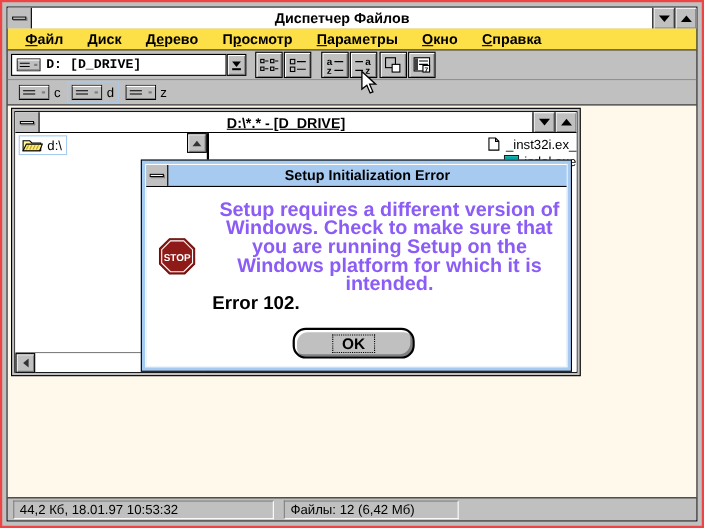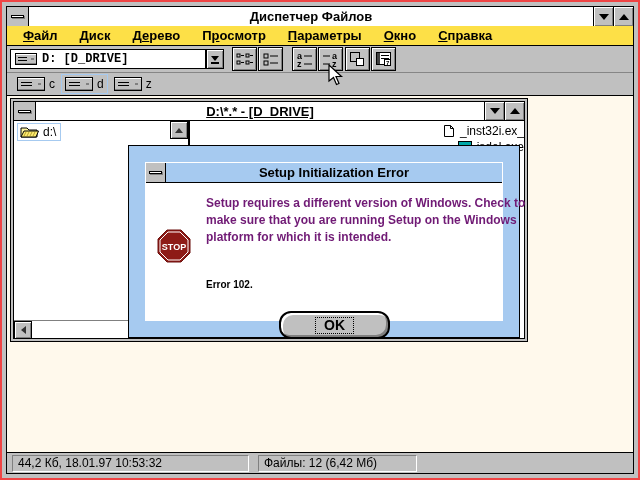--- a/index.html
+++ b/index.html
@@ -74,31 +74,31 @@
   .sbtn { width:18px; height:18px; display:flex; align-items:center; justify-content:center; }
   .pane-divider { position:absolute; left:174px; width:2px; top:0; bottom:0; background:#000; }
   .file-pane { position:absolute; left:176px; right:0; top:0; bottom:0; background:#fff;
                padding:2px 0 0 4px; }
   .file-row { height:16px; display:flex; align-items:center; gap:5px; font-size:12px;justify-content:flex-end; }
   .hscroll { position:absolute; left:0; bottom:0; height:18px; width:174px; background:#fff;
              border-top:1px solid #808080; display:flex; }
 
   
   .dialog { position:absolute; left:121px; top:49px; width:392px; height:193px;
-            border:1px solid #000; background:#A6CAF0; padding:16px; z-index:5; }
+            border:1px solid #000; background:#A6CAF0; padding:3px; z-index:5; }
   .dialog-core { border:1px solid #fff; height:100%; display:flex; flex-direction:column; }
   .dialog-title { height:20px; background:#A6CAF0; border-bottom:1px solid #000;
                   display:flex; align-items:stretch; flex:none; }
   .dialog-title .sysbtn { border-right:1px solid #000; }
   .dialog-title .title { flex:1; text-align:center; font-weight:bold; font-size:13px; line-height:19px; }
   .dialog-body { flex:1; background:#fff; position:relative; }
   .stop-icon { position:absolute; left:11px; top:46px; }
   .dlg-msg { position:absolute; left:60px; top:12px; width:322px; font-weight:bold;
-             font-size:12px; line-height:17px; color:#701a75; }
-  .dlg-err { position:absolute; left:60px; top:96px; font-weight:bold; font-size:10px; }
+             font-size:18px; line-height:17px; color:#8b5cf6;text-align:center; }
+  .dlg-err { position:absolute; left:60px; top:96px; font-weight:bold; font-size:17px; }
   .ok-btn { position:absolute; left:133px; top:128px; width:111px; height:28px;
             background:#C0C0C0; border:2px solid #000; border-radius:12px;
             box-shadow:inset 1px 1px 0 #fff, inset -1px -1px 0 #808080,
                        inset 2px 2px 0 #fff, inset -2px -2px 0 #808080;
             display:flex; align-items:center; justify-content:center;
             font-weight:bold; font-size:14px; cursor:default; }
   .ok-btn .focus { border:1px dotted #000; padding:0 8px; line-height:15px; }
 
   
   .statusbar { height:21px; background:#C0C0C0; border-top:1px solid #000; flex:none;

